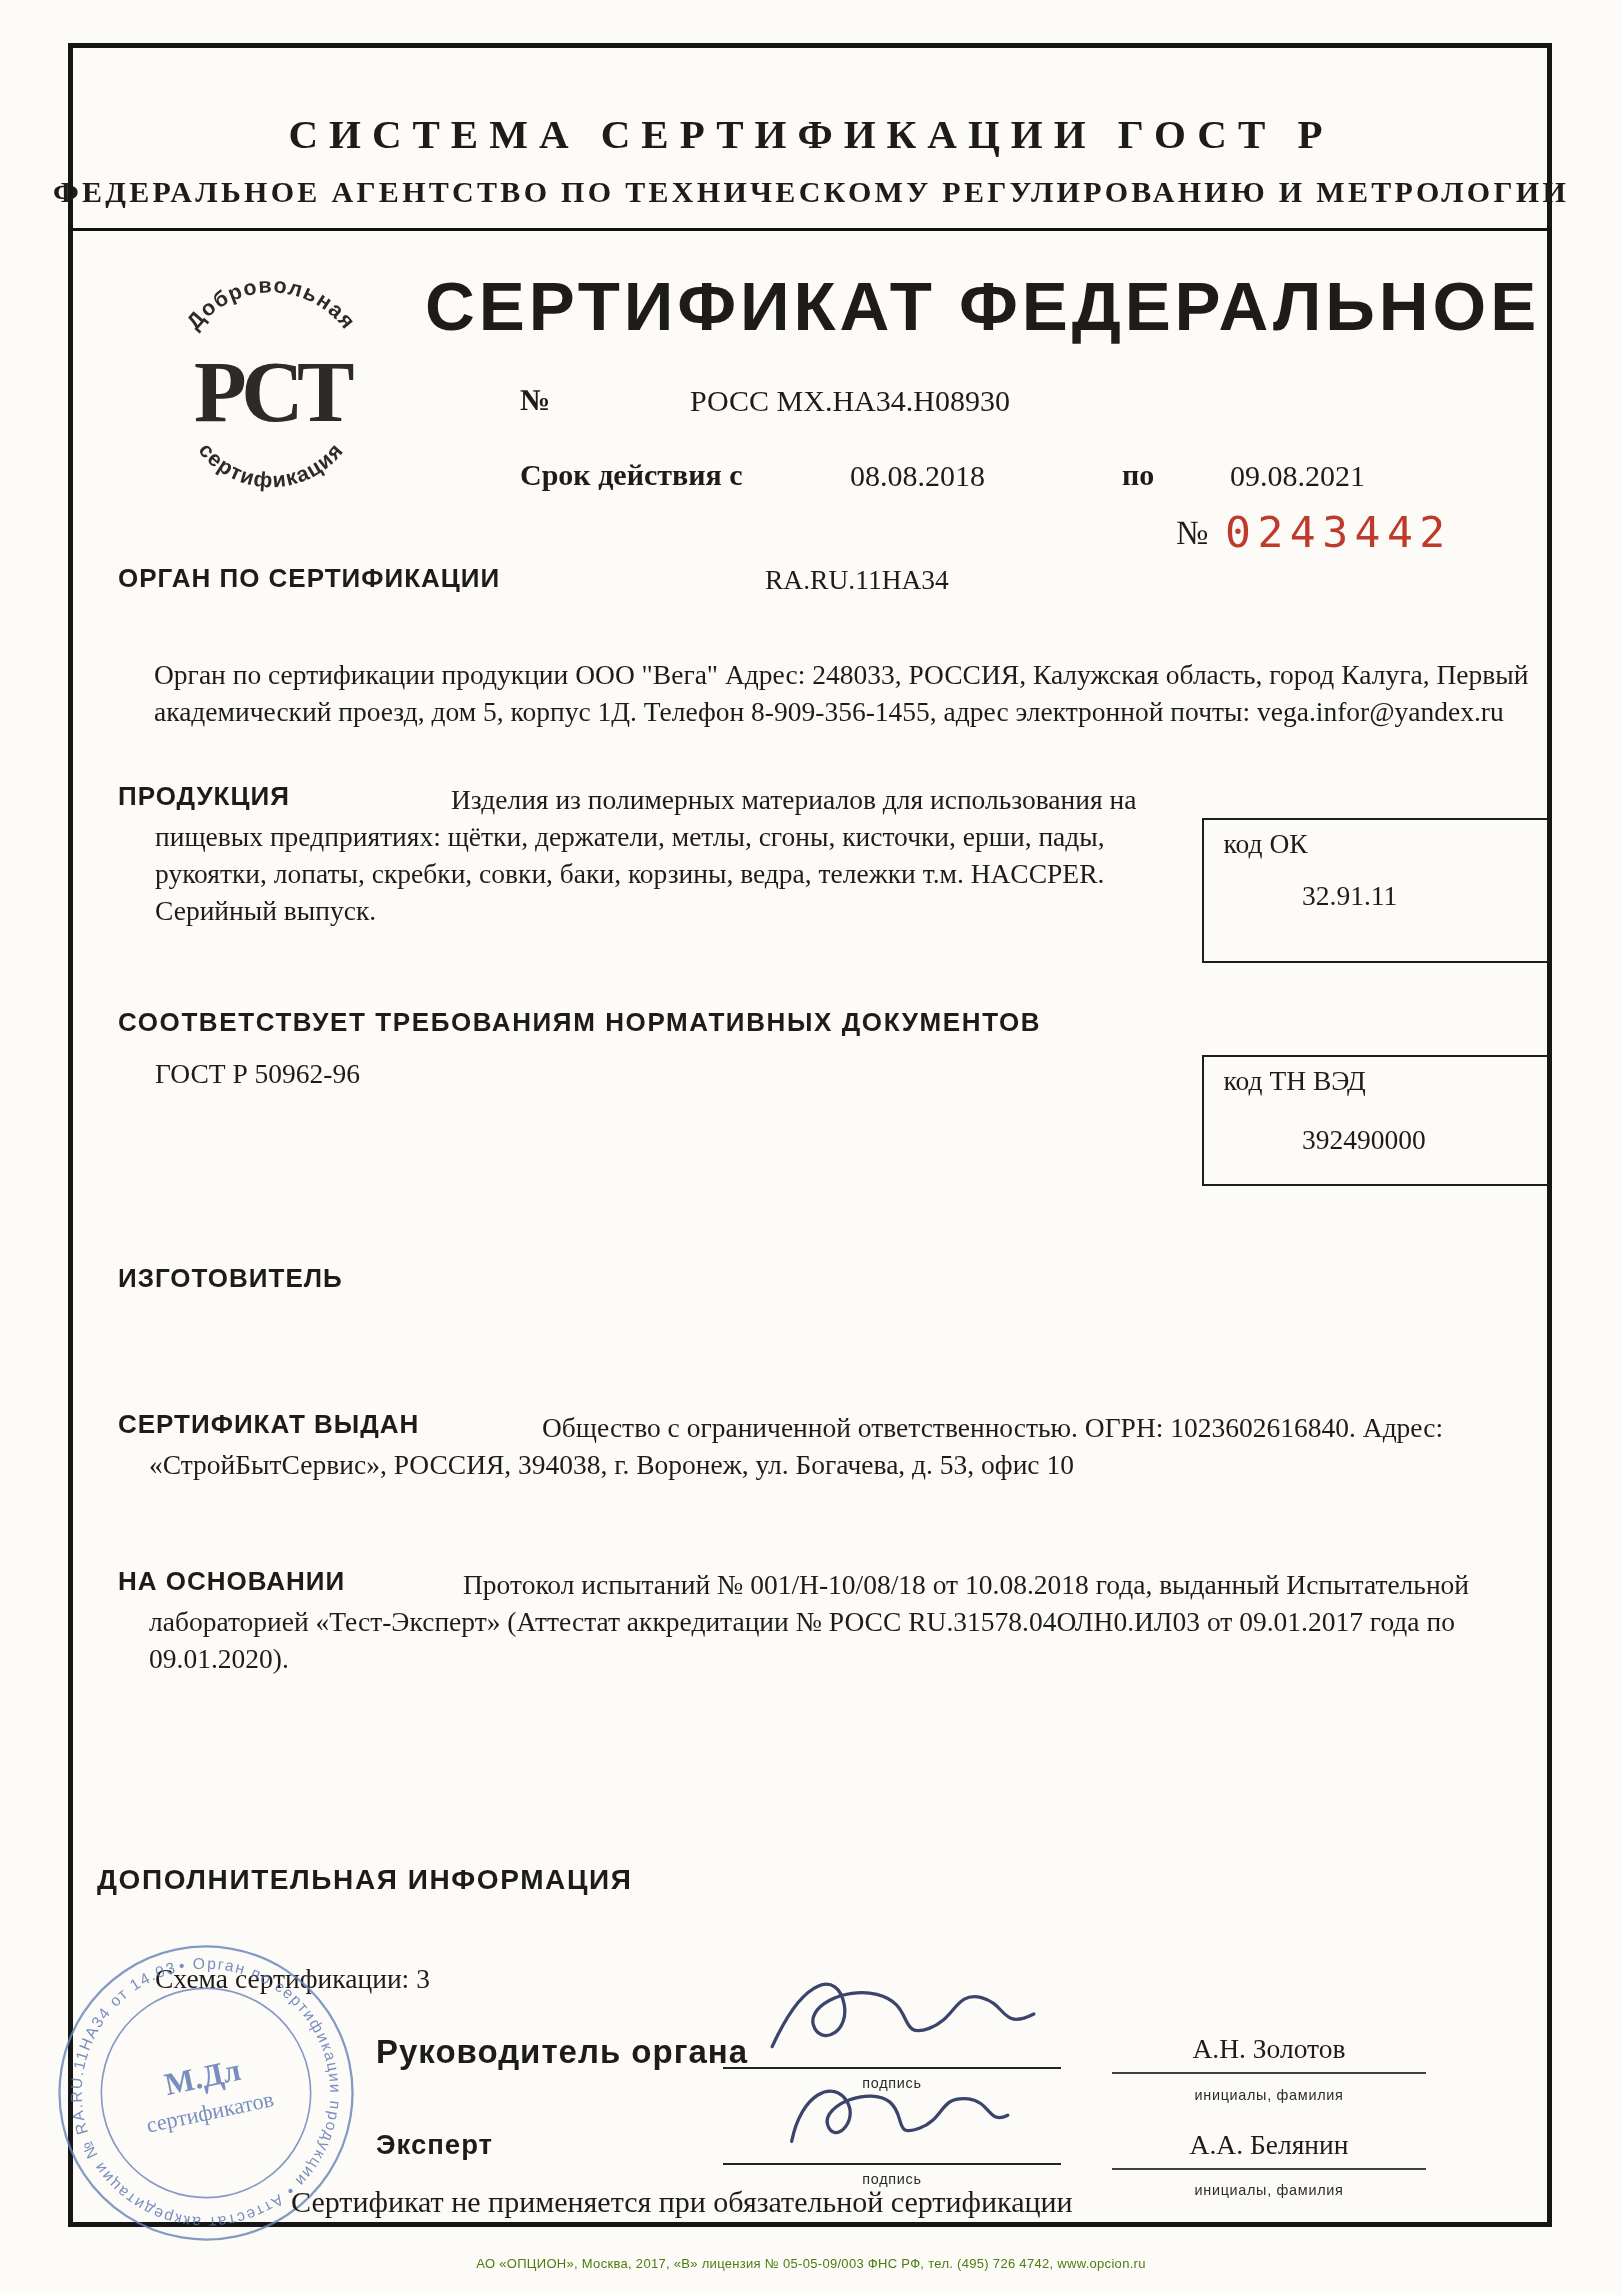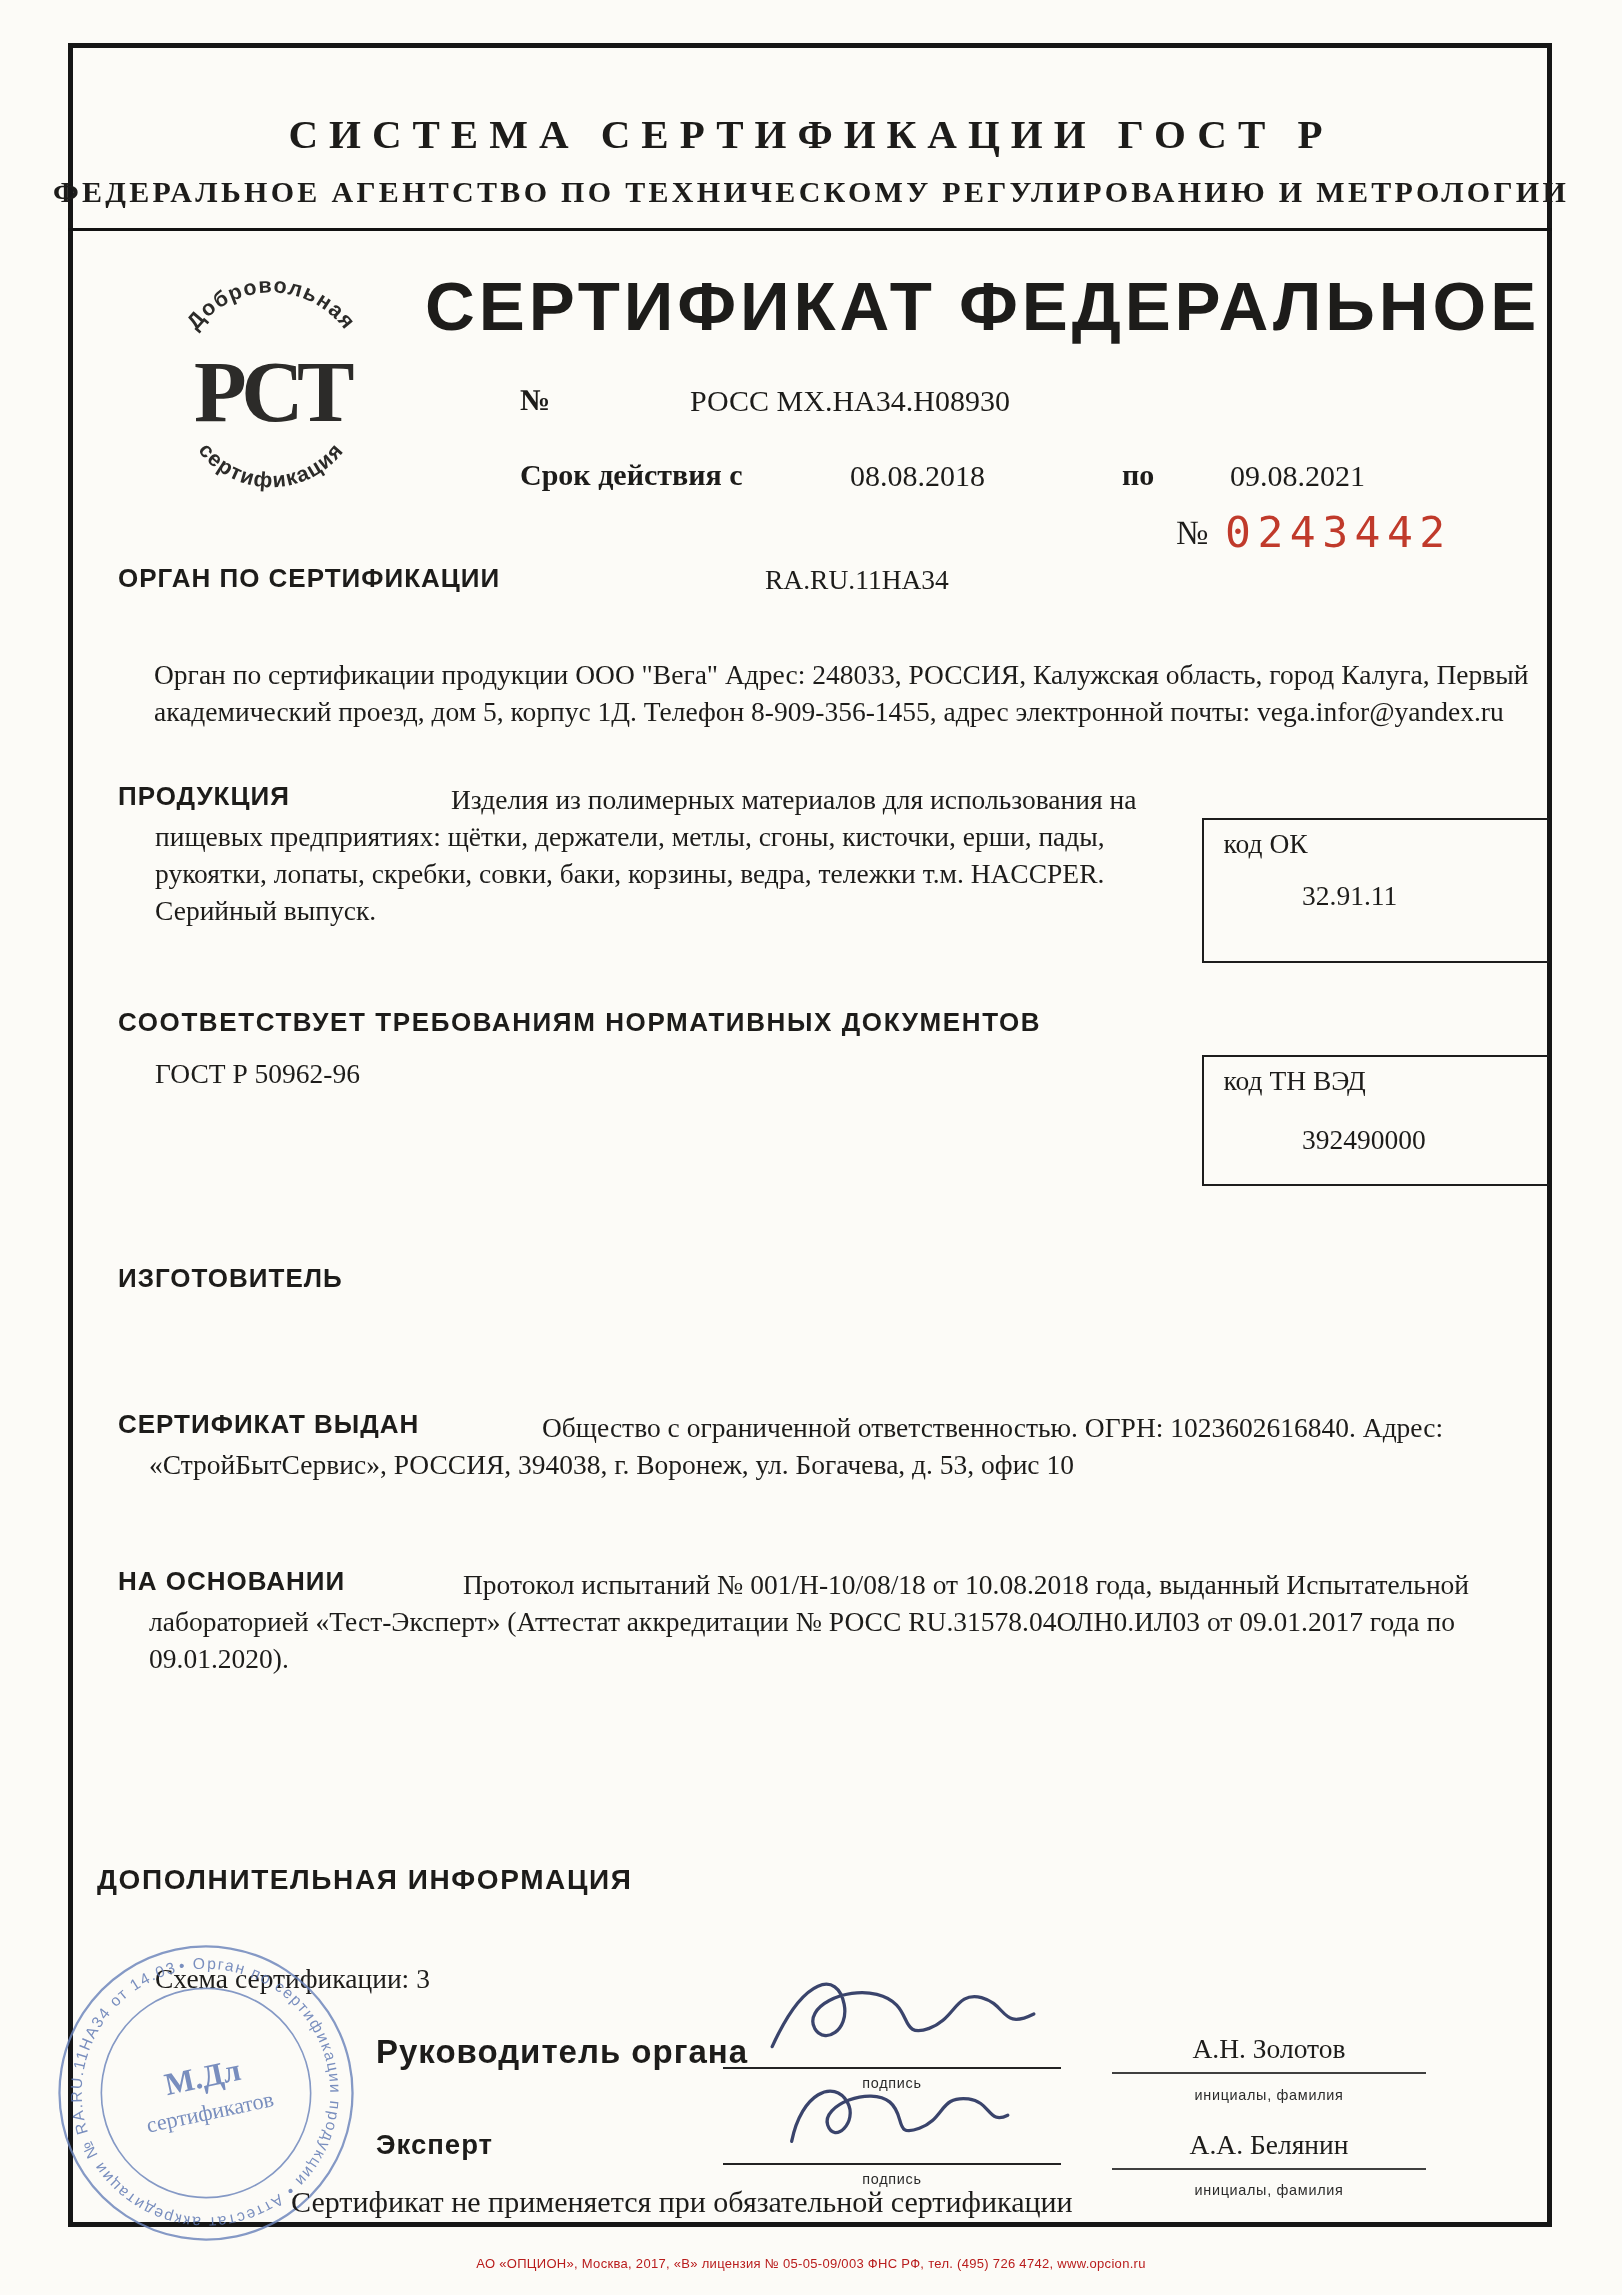--- a/index.html
+++ b/index.html
@@ -39,21 +39,21 @@
   .tiny-label{
     position:absolute;font-family:"Liberation Sans",sans-serif;
     font-size:14.4px;letter-spacing:0.7px;text-align:center;color:#2b2b2b;
   }
   .name-cell{
     position:absolute;width:314px;text-align:center;font-size:27.5px;
     border-bottom:2px solid #404040;padding-bottom:6.5px;box-sizing:border-box;
   }
   .footnote{font-size:30px;white-space:nowrap;}
   .print-line{
-    font-family:"Liberation Sans",sans-serif;font-size:13px;color:#b91c1c;
+    font-family:"Liberation Sans",sans-serif;font-size:13px;color:#4d7c0f;
     letter-spacing:0.3px;text-align:center;width:100%;
   }
   .stamp{opacity:0.82;transform:rotate(-12deg);}
   .sig-stroke{fill:none;stroke:#25305c;stroke-width:5;stroke-linecap:round;opacity:0.9;}
 </style>
 </head>
 <body>
 
 <div class="sheet">
 

